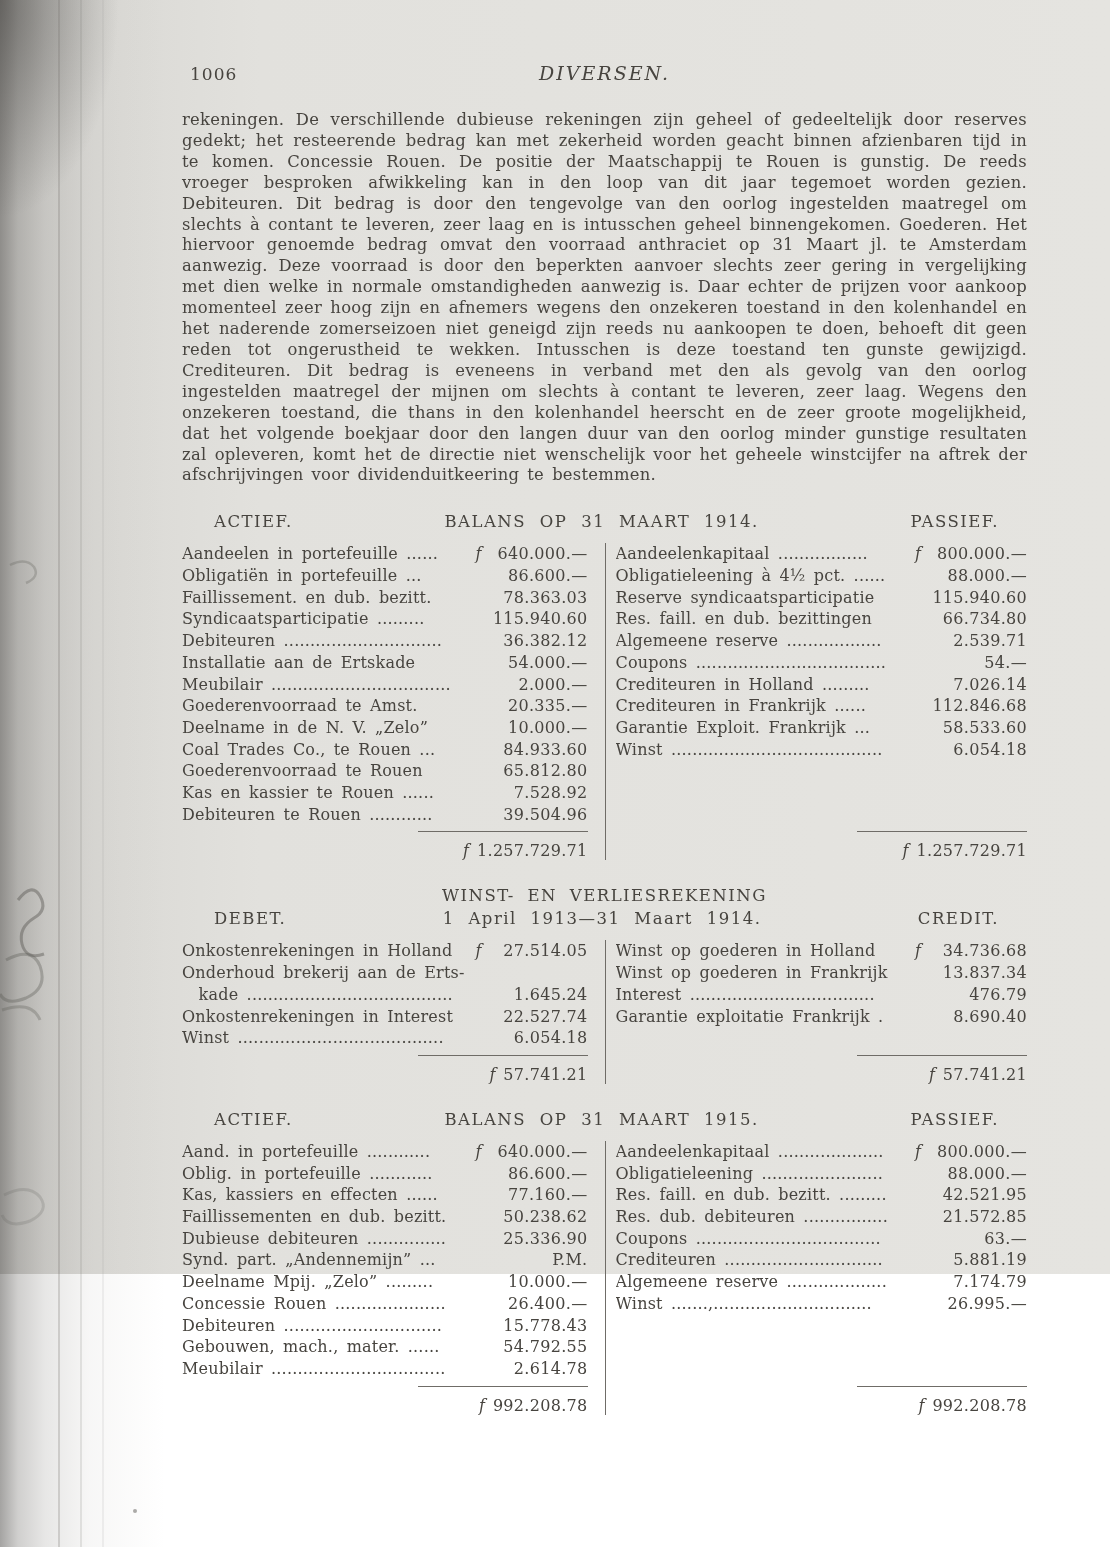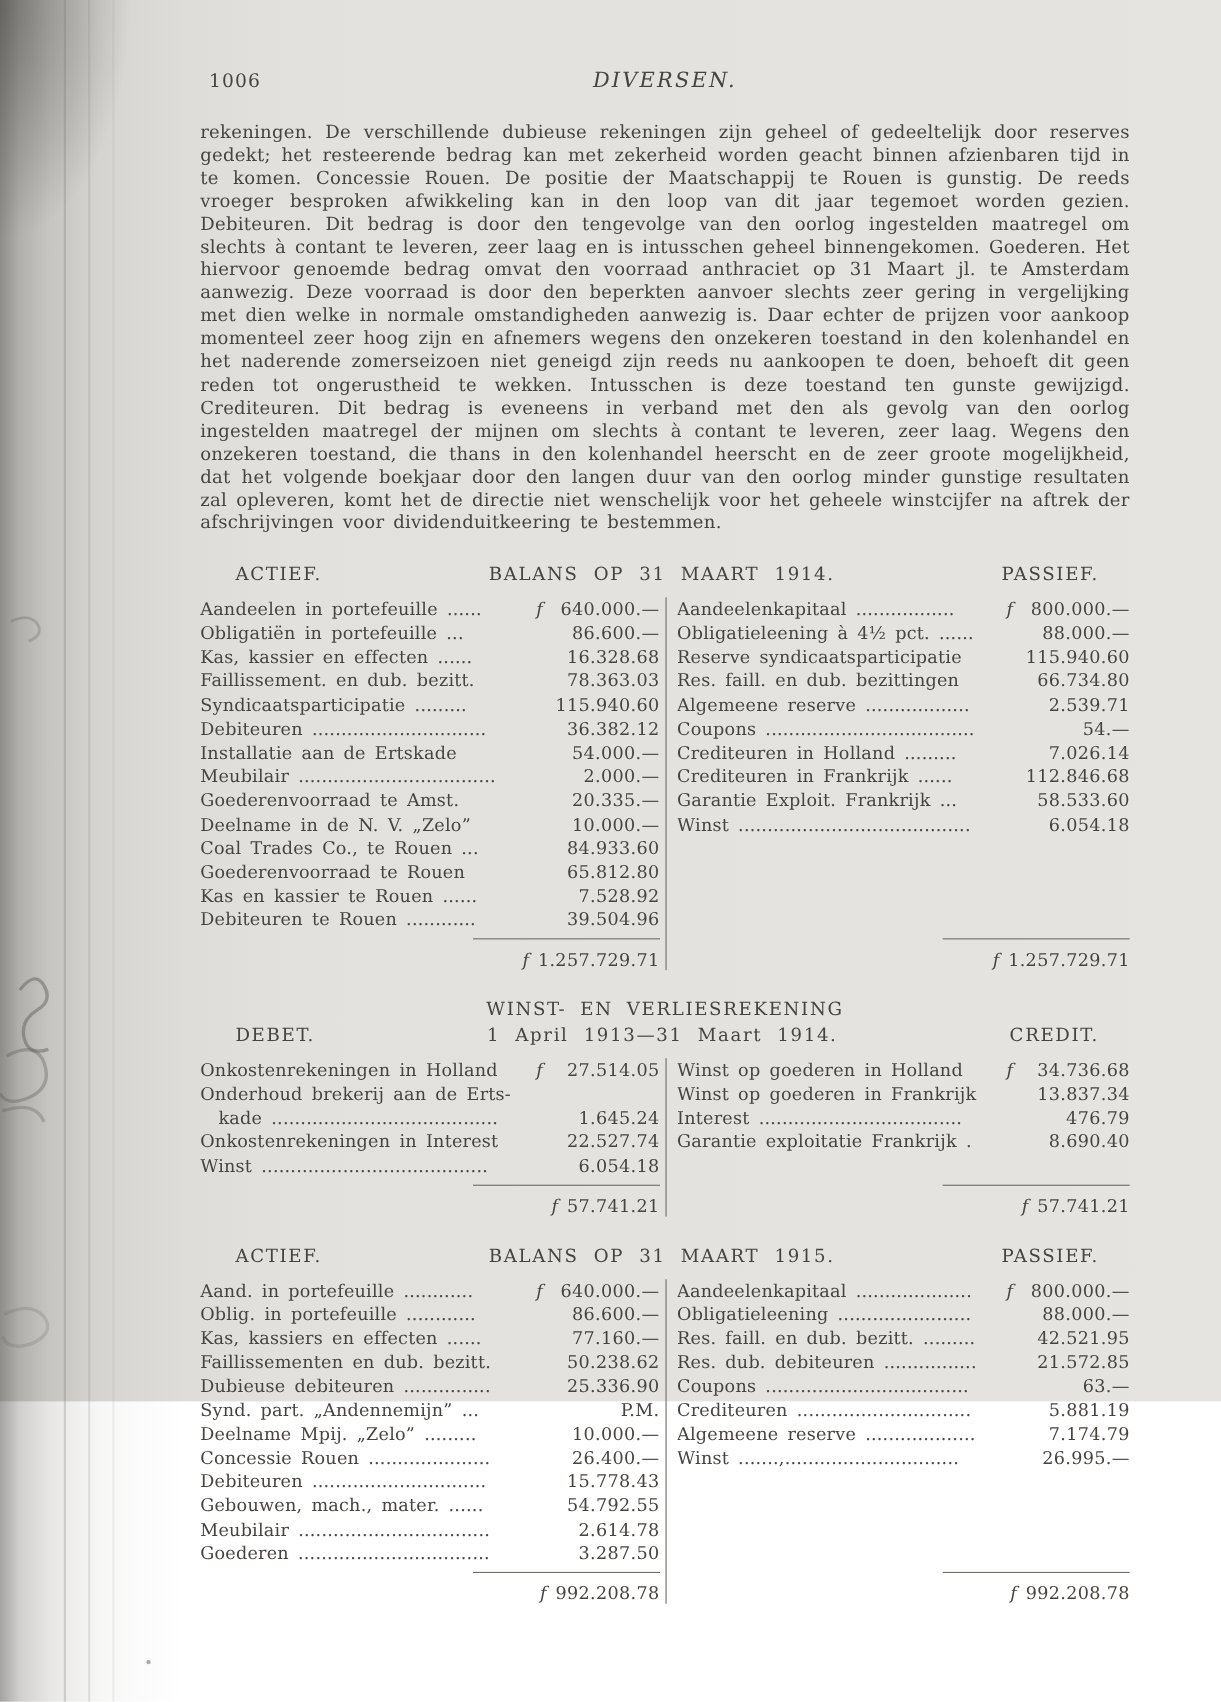--- a/index.html
+++ b/index.html
@@ -39,21 +39,21 @@
   .sheet-header { display:flex; justify-content:space-between; align-items:baseline;
                   padding:0 28px 0 32px; font-size:16.5px; margin-bottom:12px;gap:29px; }
   .sheet-header .mid { letter-spacing:1.5px; word-spacing:7px; }
   .sheet-header .side { letter-spacing:1.5px; }
 
   .center-title { text-align:center; font-size:16.5px; letter-spacing:1.5px;
                   word-spacing:6px; margin-bottom:4px; }
 
   .cols { display:flex; align-items:stretch; }
   .col { width:50%; display:flex; flex-direction:column; box-sizing:border-box; }
-  .col.left  { padding-right:5px; }
+  .col.left  { padding-right:17px; }
   .col.right { border-left:1.5px solid #6f6c67; padding-left:10px; }
 
   .row { display:flex; align-items:baseline; font-size:16px; line-height:21.7px; }
   .lbl { flex:1 1 auto; white-space:nowrap; overflow:hidden; word-spacing:3px; letter-spacing:.2px; }
   .fl  { width:16px; flex:0 0 16px; font-style:italic; text-align:left; }
   .val { width:96px; flex:0 0 96px; text-align:right; letter-spacing:.3px; }
 
   .total { margin-top:auto; padding-top:6px; }
   .total .rule { display:block; margin-left:auto; width:170px; height:0;
                  border-top:1.5px solid #6f6c67; margin-bottom:9px; }
@@ -101,25 +101,20 @@
                 <span class="fl">f</span>
                 <span class="val">640.000.—</span>
               </div>
 
               <div class="row">
                 <span class="lbl">Obligatiën in portefeuille ...</span>
                 <span class="fl"></span>
                 <span class="val">86.600.—</span>
               </div>
 
-              <div class="row">
-                <span class="lbl">Kas, kassier en effecten ......</span>
-                <span class="fl"></span>
-                <span class="val">16.328.68</span>
-              </div>
 
               <div class="row">
                 <span class="lbl">Faillissement. en dub. bezitt.</span>
                 <span class="fl"></span>
                 <span class="val">78.363.03</span>
               </div>
 
               <div class="row">
                 <span class="lbl">Syndicaatsparticipatie .........</span>
                 <span class="fl"></span>
@@ -418,25 +413,20 @@
                 <span class="fl"></span>
                 <span class="val">54.792.55</span>
               </div>
 
               <div class="row">
                 <span class="lbl">Meubilair .................................</span>
                 <span class="fl"></span>
                 <span class="val">2.614.78</span>
               </div>
 
-              <div class="row">
-                <span class="lbl">Goederen .................................</span>
-                <span class="fl"></span>
-                <span class="val">3.287.50</span>
-              </div>
             </div>
           <div class="total">
             <span class="rule"></span>
             <div class="trow">
               <span class="fl">f</span>
               <span class="val">992.208.78</span>
             </div>
           </div>
         </div>
         <div class="col right">

